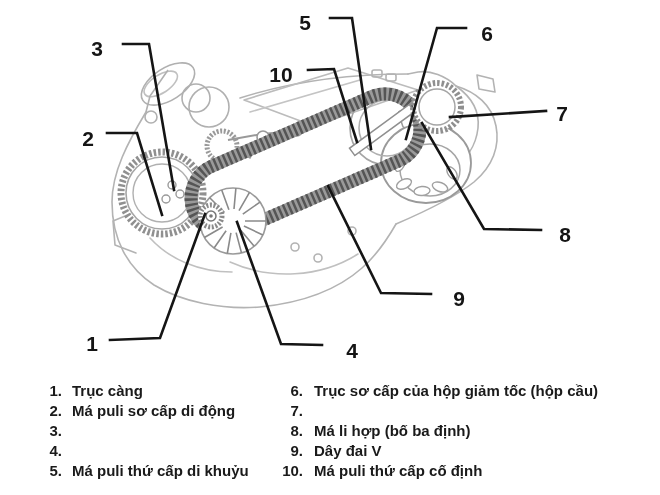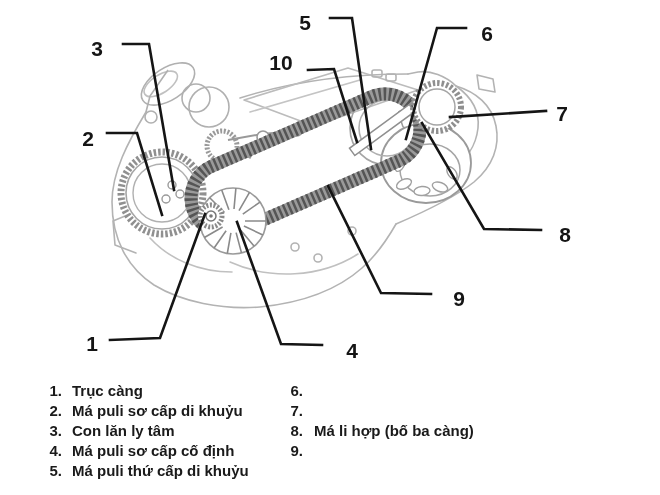--- a/index.html
+++ b/index.html
@@ -167,55 +167,59 @@
 
   <div class="callout" style="left:92px;top:343px">1</div>
   <div class="callout" style="left:88px;top:138px">2</div>
   <div class="callout" style="left:97px;top:48px">3</div>
   <div class="callout" style="left:352px;top:350px">4</div>
   <div class="callout" style="left:305px;top:22px">5</div>
   <div class="callout" style="left:487px;top:33px">6</div>
   <div class="callout" style="left:562px;top:113px">7</div>
   <div class="callout" style="left:565px;top:234px">8</div>
   <div class="callout" style="left:459px;top:298px">9</div>
-  <div class="callout" style="left:281px;top:62px">10</div>
+  <div class="callout" style="left:281px;top:74px">10</div>
 
   <div class="legend">
     <div class="legend-col left">
       <div class="legend-row">
         <span class="lnum">1.</span>
         <span class="llabel">Trục càng</span>
       </div>
       <div class="legend-row">
         <span class="lnum">2.</span>
-        <span class="llabel">Má puli sơ cấp di khuỷu</span>
+        <span class="llabel">Má puli sơ cấp di động</span>
       </div>
       <div class="legend-row">
         <span class="lnum">3.</span>
-        <span class="llabel">Con lăn ly tâm</span>
       </div>
       <div class="legend-row">
         <span class="lnum">4.</span>
-        <span class="llabel">Má puli sơ cấp cố định</span>
       </div>
       <div class="legend-row">
         <span class="lnum">5.</span>
         <span class="llabel">Má puli thứ cấp di khuỷu</span>
       </div>
     </div>
     <div class="legend-col right">
       <div class="legend-row">
         <span class="lnum">6.</span>
+        <span class="llabel">Trục sơ cấp của hộp giảm tốc (hộp cầu)</span>
       </div>
       <div class="legend-row">
         <span class="lnum">7.</span>
       </div>
       <div class="legend-row">
         <span class="lnum">8.</span>
-        <span class="llabel">Má li hợp (bố ba càng)</span>
+        <span class="llabel">Má li hợp (bố ba định)</span>
       </div>
       <div class="legend-row">
         <span class="lnum">9.</span>
+        <span class="llabel">Dây đai V</span>
+      </div>
+      <div class="legend-row">
+        <span class="lnum">10.</span>
+        <span class="llabel">Má puli thứ cấp cố định</span>
       </div>
     </div>
   </div>
 
 </div>
 
 </body></html>

